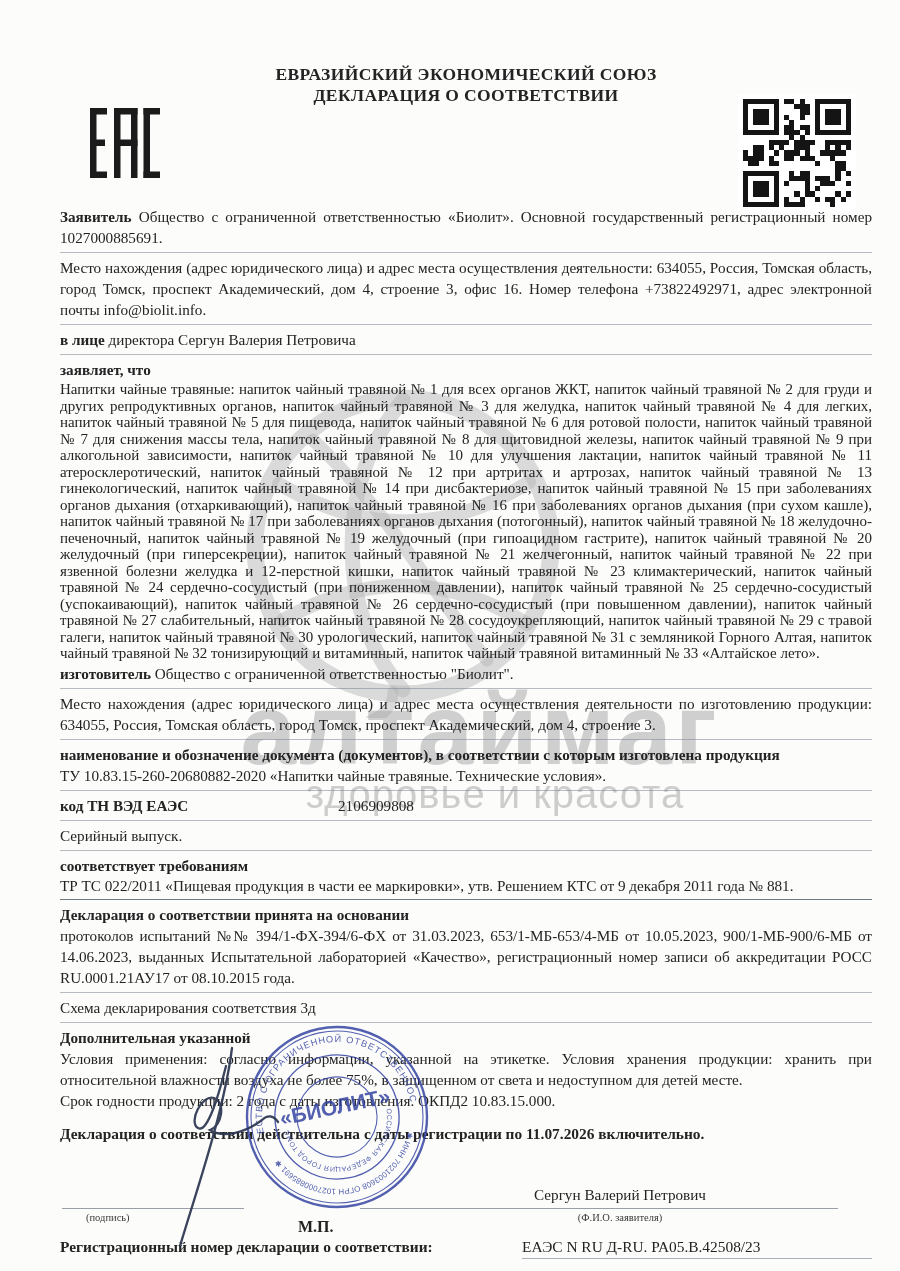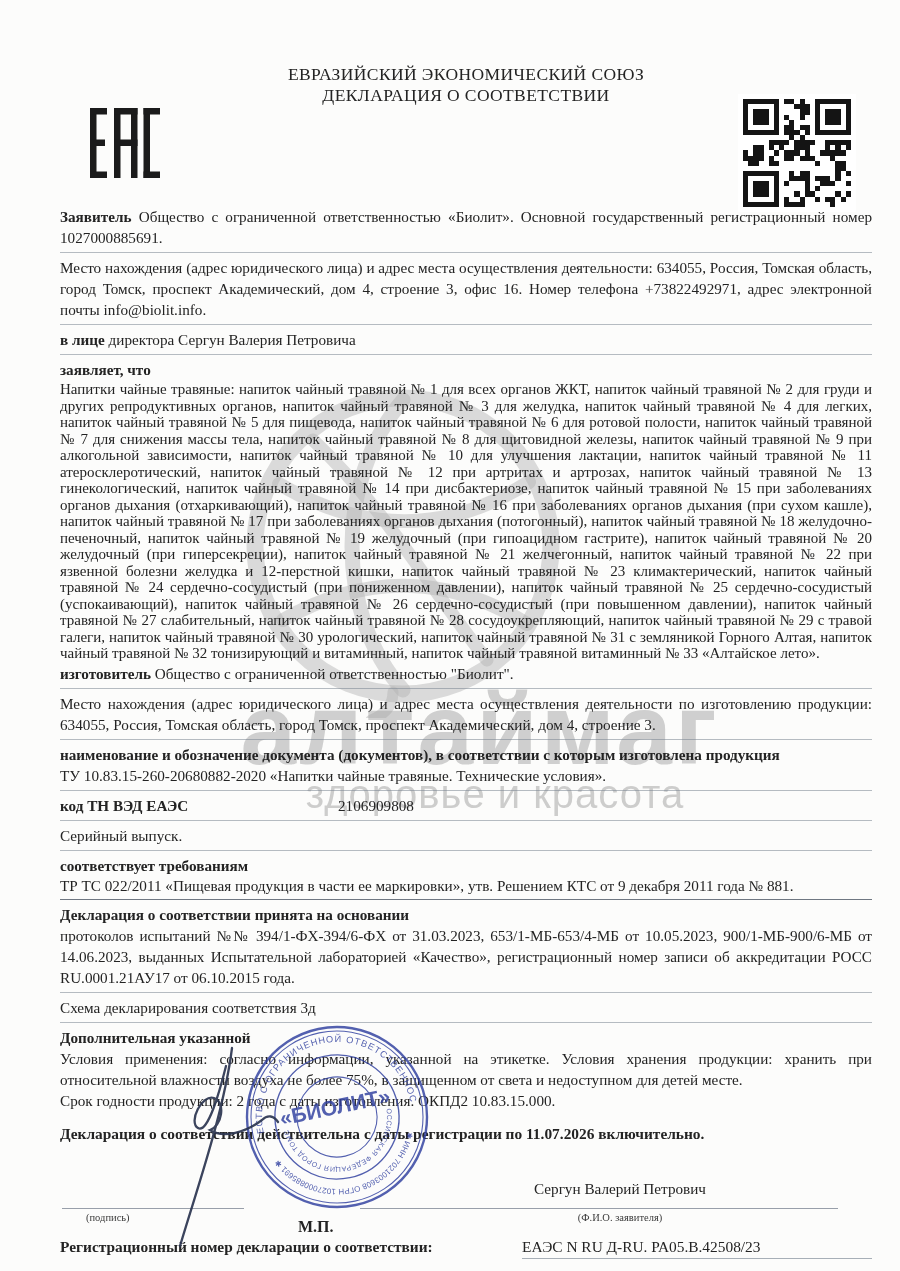--- a/index.html
+++ b/index.html
@@ -10,39 +10,39 @@
   .wm-brand{left:168px;top:672px;width:624px;text-align:center;
             font:bold 100px "Liberation Sans",sans-serif;color:rgba(158,158,158,.48);letter-spacing:3px;}
   .wm-tag{left:300px;top:772px;width:390px;text-align:center;
           font:40px "Liberation Sans",sans-serif;color:rgba(165,165,165,.55);letter-spacing:1px;}
   .wm-globe{left:243px;top:388px;}
   
   .eac{position:absolute;left:90px;top:108px;z-index:2;}
   .qr{position:absolute;left:738px;top:94px;z-index:2;}
   
   .doc{position:absolute;left:60px;top:64px;width:812px;z-index:1;}
-  .hdr{text-align:center;font-weight:normal;font-size:17.5px;line-height:21px;letter-spacing:.4px;}
+  .hdr{text-align:center;font-weight:bold;font-size:17.5px;line-height:21px;letter-spacing:.4px;}
   .gap-top{height:100px;}
   p{margin:0;}
   .t{font-size:15.2px;line-height:21px;}
   .j{text-align:justify;}
   .b{font-weight:bold;}
   .products{font-size:15px;line-height:16.5px;text-align:justify;margin:1px 0 1px;}
   .rule{height:2px;border-bottom:1.4px solid rgba(122,133,146,.55);margin:2px 0 4px;}
   .rule.strong{border-bottom:1.6px solid rgba(75,85,100,.8);}
   .kod-row{display:flex;font-size:15.2px;line-height:21px;}
   .kod-row .lbl{width:278px;font-weight:bold;}
   .reg-lines{font-size:15.2px;line-height:19.5px;}
   .validity{margin-top:12px;font-weight:bold;font-size:15.4px;line-height:21px;}
   
   .sig-zone{position:relative;height:78px;margin-top:8px;}
   .sig-line{position:absolute;left:2px;top:56px;width:182px;border-bottom:1.3px solid rgba(110,120,135,.7);}
   .sig-cap{position:absolute;left:26px;top:60px;width:130px;text-align:left;font-size:10.5px;color:#3a3a3a;}
   .mp{position:absolute;left:238px;top:38px;font-weight:bold;font-size:16px;margin-top:28px;}
-  .fio-name{position:absolute;left:440px;top:28px;width:240px;text-align:center;font-size:15.2px;}
+  .fio-name{position:absolute;left:440px;top:34px;width:240px;text-align:center;font-size:15.2px;}
   .fio-line{position:absolute;left:300px;top:56px;width:478px;border-bottom:1.3px solid rgba(110,120,135,.7);}
   .fio-cap{position:absolute;left:440px;top:60px;width:240px;text-align:center;font-size:10.5px;color:#3a3a3a;}
   
   .reg-row{display:flex;margin-top:6px;}
   .reg-label{width:462px;font-weight:bold;font-size:15.4px;line-height:21px;}
   .reg-value{flex:1;font-size:15.4px;line-height:21px;padding-bottom:1px;
              border-bottom:1.3px solid rgba(122,133,146,.65);}
   
   .stamp{position:absolute;left:240px;top:1020px;z-index:3;transform:rotate(-12deg);}
   .signature{position:absolute;left:140px;top:1042px;z-index:4;}
@@ -249,21 +249,21 @@
     <div class="rule"></div>
 
     <p class="t">Серийный выпуск.</p>
     <div class="rule"></div>
 
     <p class="t b">соответствует требованиям</p>
     <p class="reg-lines">ТР ТС 022/2011 «Пищевая продукция в части ее маркировки», утв. Решением КТС от 9 декабря 2011 года № 881.</p>
     <div class="rule strong"></div>
 
     <p class="t b">Декларация о соответствии принята на основании</p>
-    <p class="t j">протоколов испытаний №№ 394/1-ФХ-394/6-ФХ от 31.03.2023, 653/1-МБ-653/4-МБ от 10.05.2023, 900/1-МБ-900/6-МБ от 14.06.2023, выданных Испытательной лабораторией «Качество», регистрационный номер записи об аккредитации РОСС RU.0001.21АУ17 от 06.10.2015 года.</p>
+    <p class="t j">протоколов испытаний №№ 394/1-ФХ-394/6-ФХ от 31.03.2023, 653/1-МБ-653/4-МБ от 10.05.2023, 900/1-МБ-900/6-МБ от 14.06.2023, выданных Испытательной лабораторией «Качество», регистрационный номер записи об аккредитации РОСС RU.0001.21АУ17 от 08.10.2015 года.</p>
     <div class="rule"></div>
 
     <p class="t">Схема декларирования соответствия 3д</p>
     <div class="rule"></div>
 
     <p class="t b">Дополнительная указанной</p>
     <p class="t j">Условия применения: согласно информации, указанной на этикетке. Условия хранения продукции: хранить при относительной влажности воздуха не более 75%, в защищенном от света и недоступном для детей месте.</p>
     <p class="t">Срок годности продукции: 2 года с даты изготовления. ОКПД2 10.83.15.000.</p>
 
     <p class="validity">Декларация о соответствии действительна с даты регистрации по 11.07.2026 включительно.</p>

